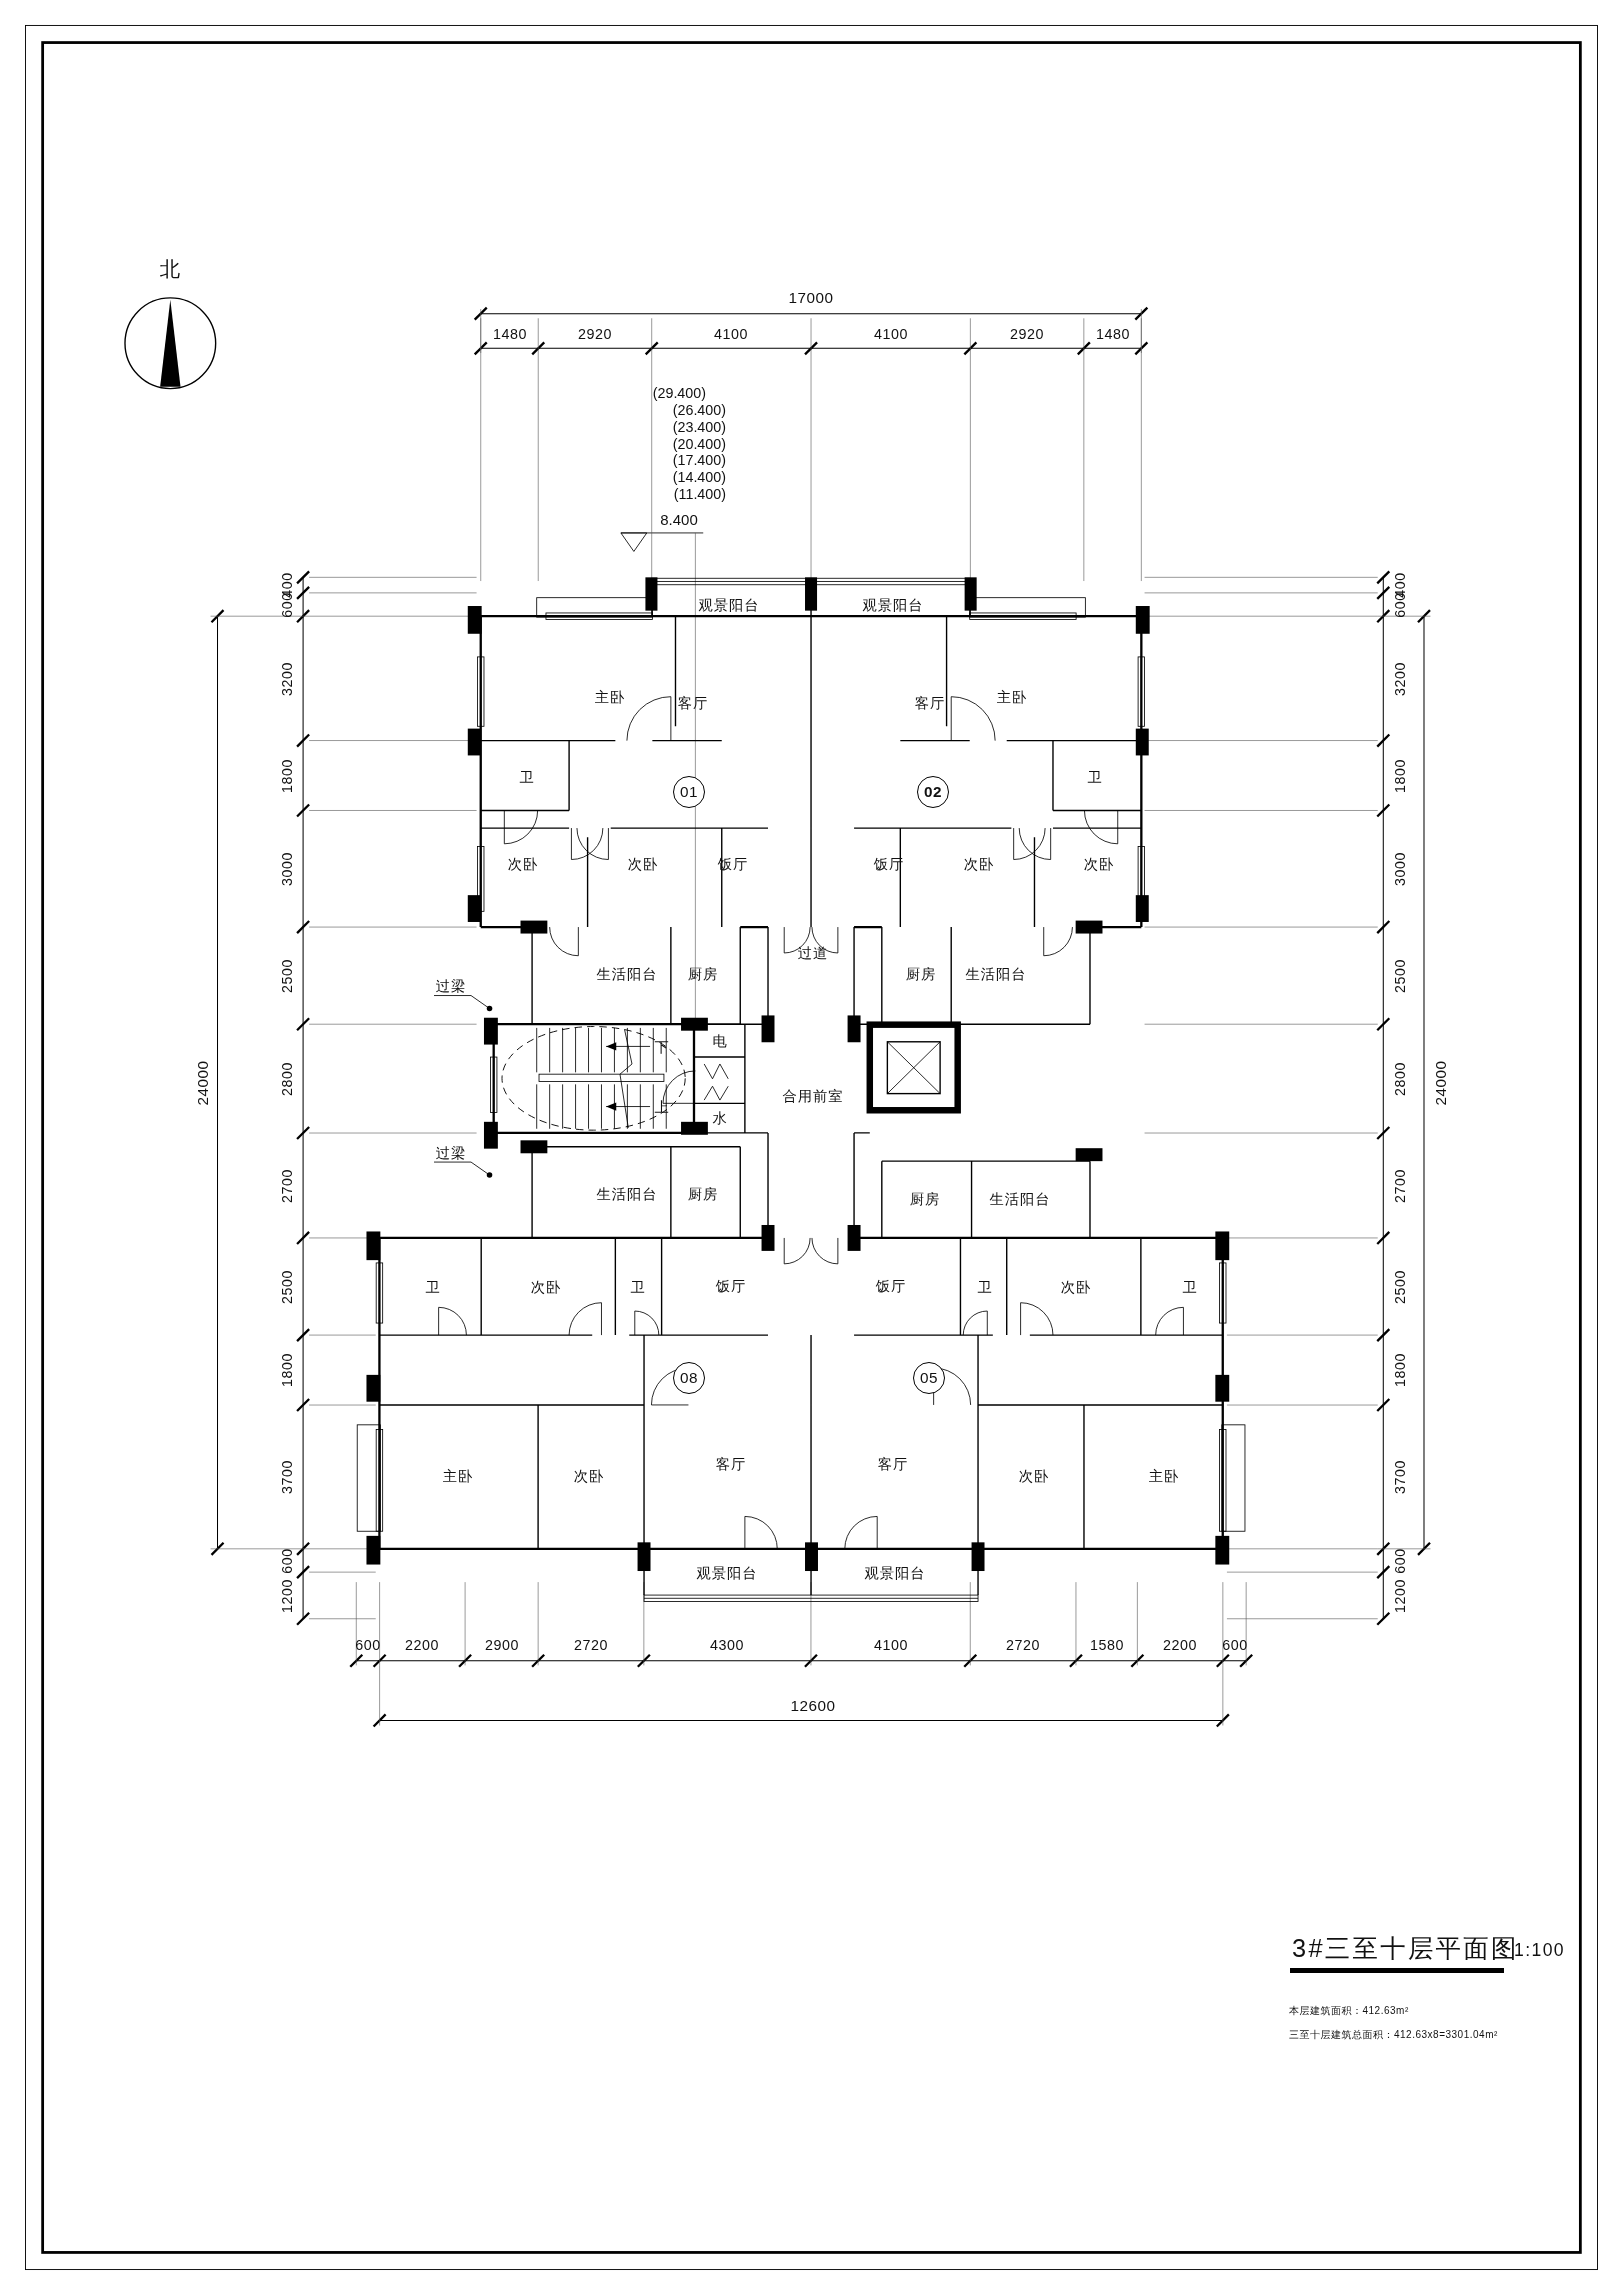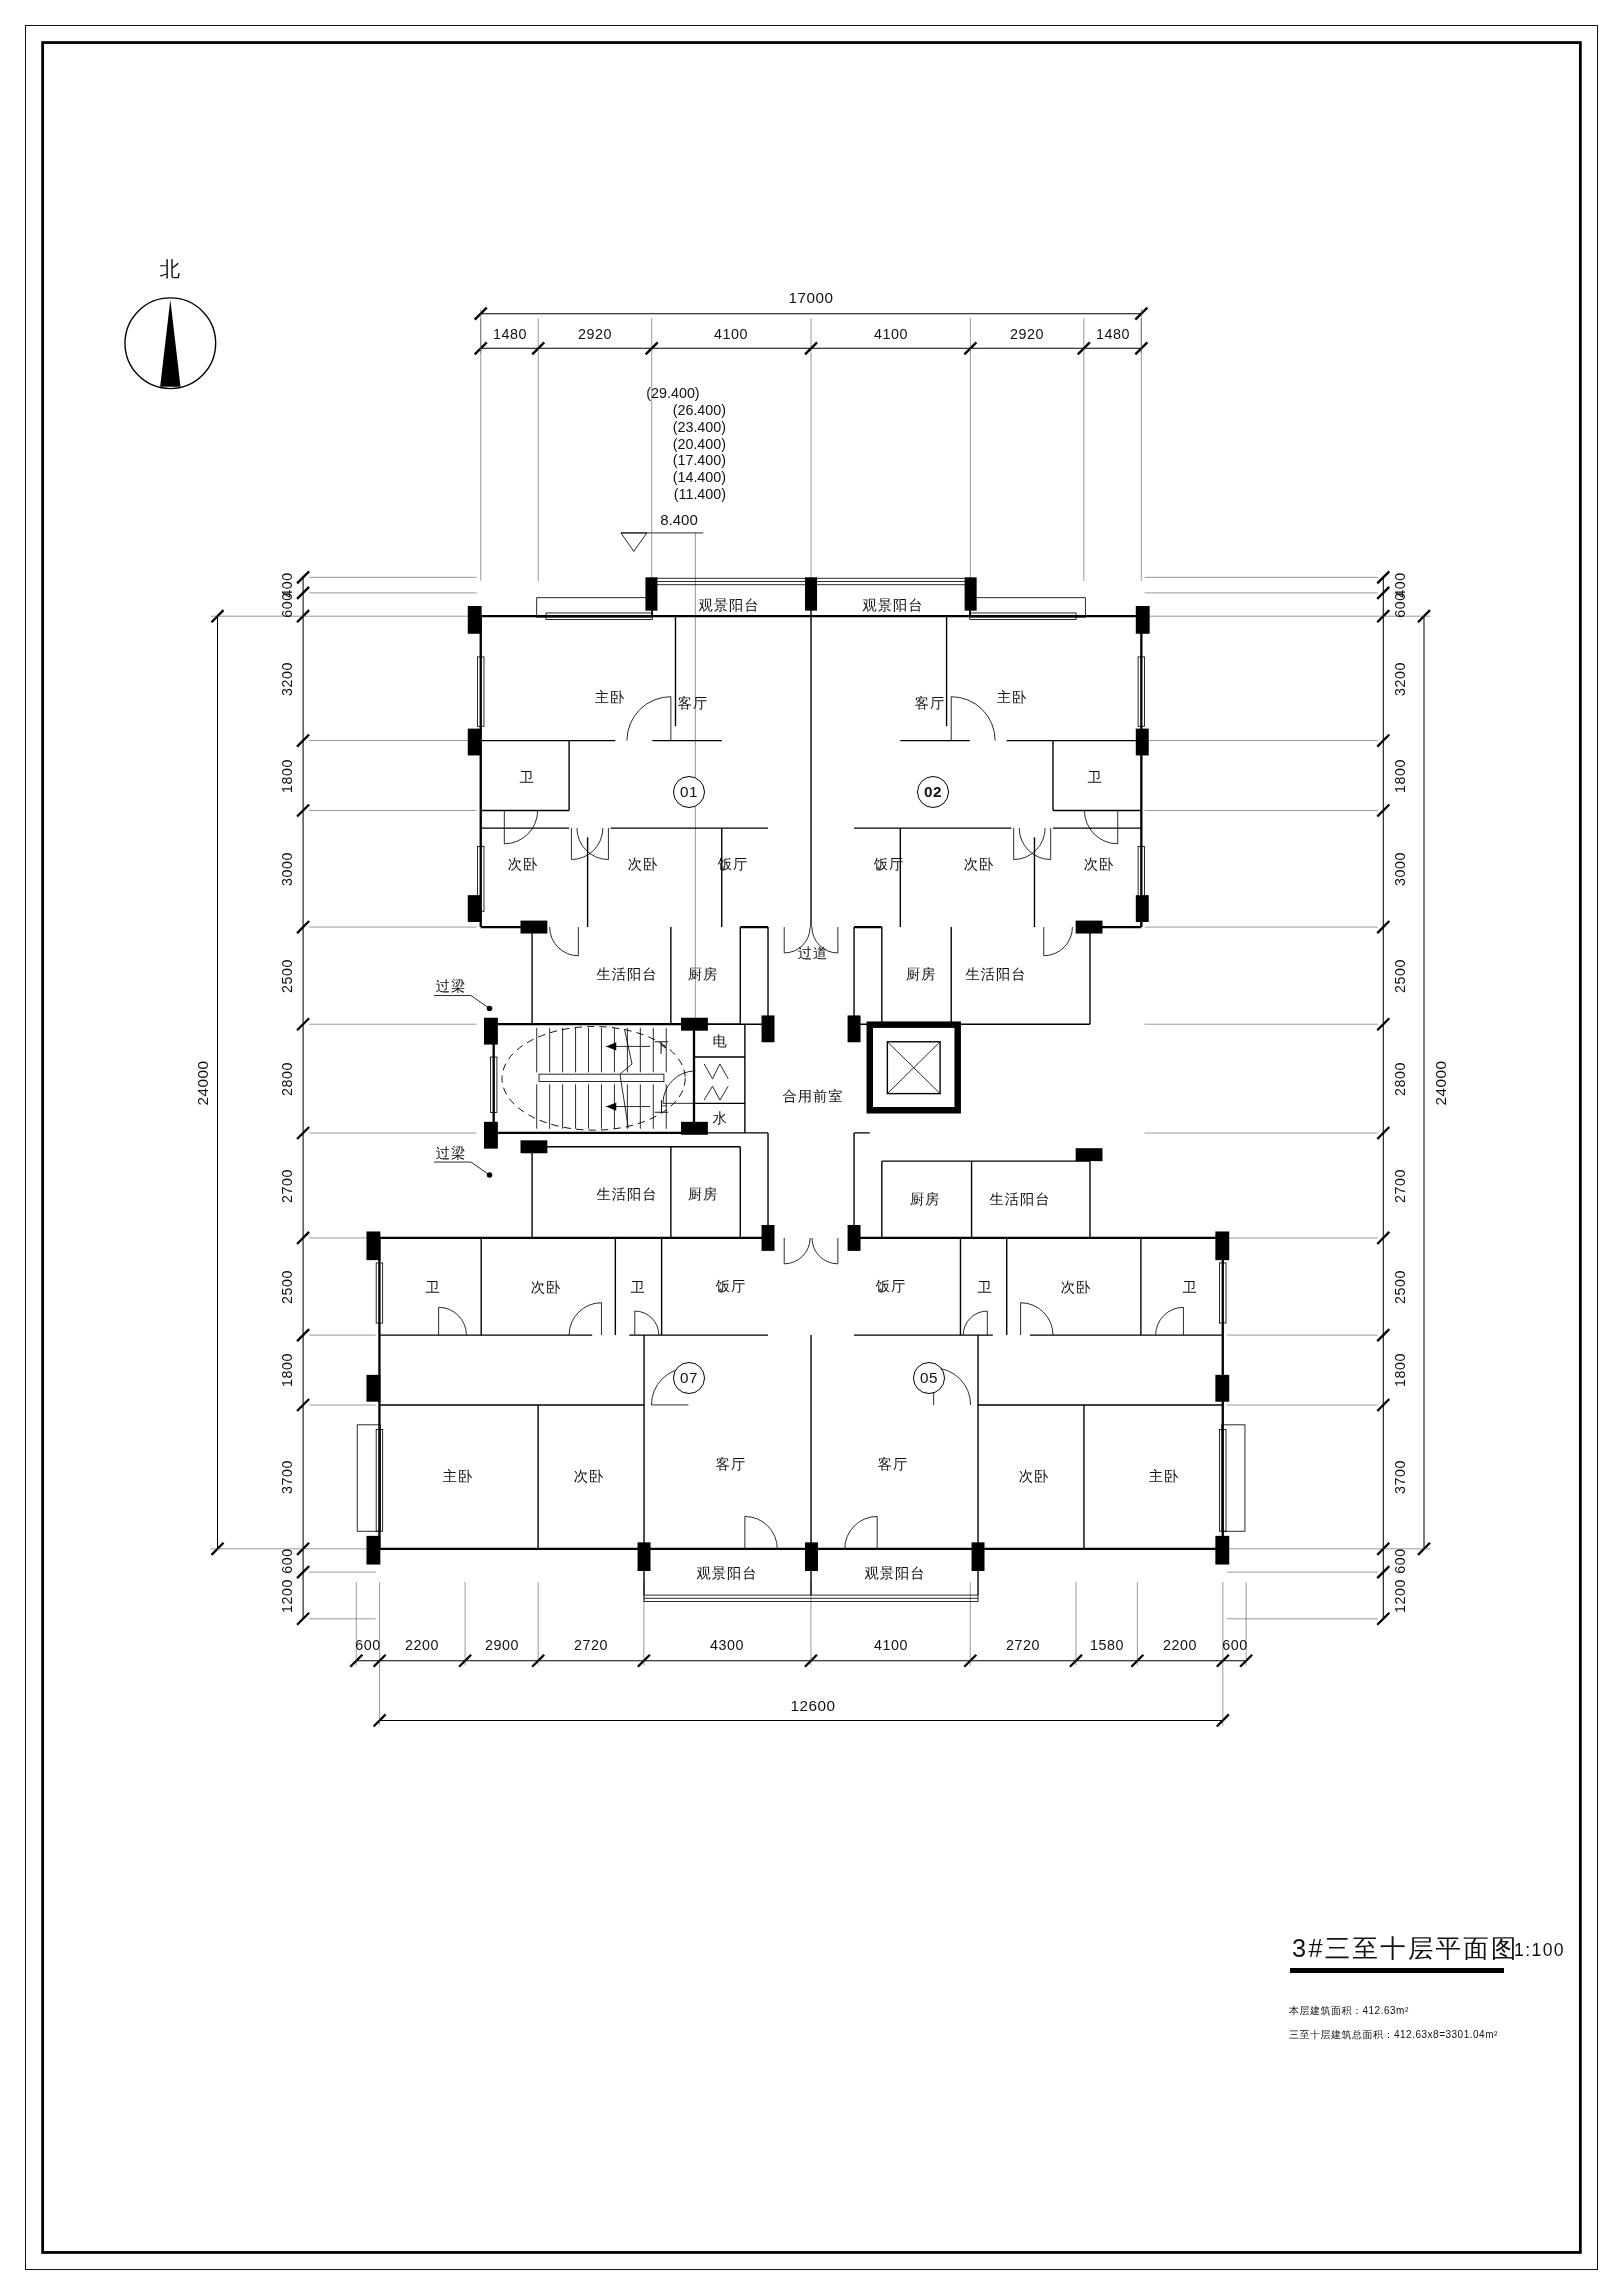--- a/index.html
+++ b/index.html
@@ -377,21 +377,21 @@
       <div class="lab dim vlab" style="left: 1400px; top: 869px;">3000</div>
       <div class="lab dim vlab" style="left: 1400px; top: 976px;">2500</div>
       <div class="lab dim vlab" style="left: 1400px; top: 1079px;">2800</div>
       <div class="lab dim vlab" style="left: 1400px; top: 1186px;">2700</div>
       <div class="lab dim vlab" style="left: 1400px; top: 1287px;">2500</div>
       <div class="lab dim vlab" style="left: 1400px; top: 1370px;">1800</div>
       <div class="lab dim vlab" style="left: 1400px; top: 1477px;">3700</div>
       <div class="lab dim vlab" style="left: 1400px; top: 1561px;">600</div>
       <div class="lab dim vlab" style="left: 1400px; top: 1596px;">1200</div>
       <div class="lab dim total vlab" style="left: 1441px; top: 1083px;">24000</div>
-      <div class="elevrow" style="left: 620px; top: 386px; text-align: center;">(29.400)</div>
+      <div class="elevrow" style="left: 600px; top: 386px;">(29.400)</div>
       <div class="elevrow" style="left: 620px; top: 403px;">(26.400)</div>
       <div class="elevrow" style="left: 620px; top: 420px;">(23.400)</div>
       <div class="elevrow" style="left: 620px; top: 437px;">(20.400)</div>
       <div class="elevrow" style="left: 620px; top: 453px;">(17.400)</div>
       <div class="elevrow" style="left: 620px; top: 470px;">(14.400)</div>
       <div class="elevrow" style="left: 620px; top: 487px;">(11.400)</div>
       <div class="lab room" style="left: 729px; top: 605px;">观景阳台</div>
       <div class="lab room" style="left: 893px; top: 605px;">观景阳台</div>
       <div class="lab room" style="left: 610px; top: 697px;">主卧</div>
       <div class="lab room" style="left: 693px; top: 703px;">客厅</div>
@@ -432,21 +432,21 @@
       <div class="lab room" style="left: 458px; top: 1476px;">主卧</div>
       <div class="lab room" style="left: 589px; top: 1476px;">次卧</div>
       <div class="lab room" style="left: 731px; top: 1464px;">客厅</div>
       <div class="lab room" style="left: 893px; top: 1464px;">客厅</div>
       <div class="lab room" style="left: 1034px; top: 1476px;">次卧</div>
       <div class="lab room" style="left: 1164px; top: 1476px;">主卧</div>
       <div class="lab room" style="left: 727px; top: 1573px;">观景阳台</div>
       <div class="lab room" style="left: 895px; top: 1573px;">观景阳台</div>
       <div class="unit" style="left: 689px; top: 792px;">01</div>
       <div class="unit" style="left: 933px; top: 792px; font-weight: bold;">02</div>
-      <div class="unit" style="left: 689px; top: 1378px;">07</div>
+      <div class="unit" style="left: 689px; top: 1378px;">08</div>
       <div class="unit" style="left: 929px; top: 1378px;">05</div>
     </div>
 
   <div id="north-label">北</div>
   <div id="base-elev">8.400</div>
 
   <div id="title">3#三至十层平面图</div>
   <div id="title-underline"></div>
   <div id="scale">1:100</div>
   <div class="note" style="top:2004px">本层建筑面积：412.63m²</div>

